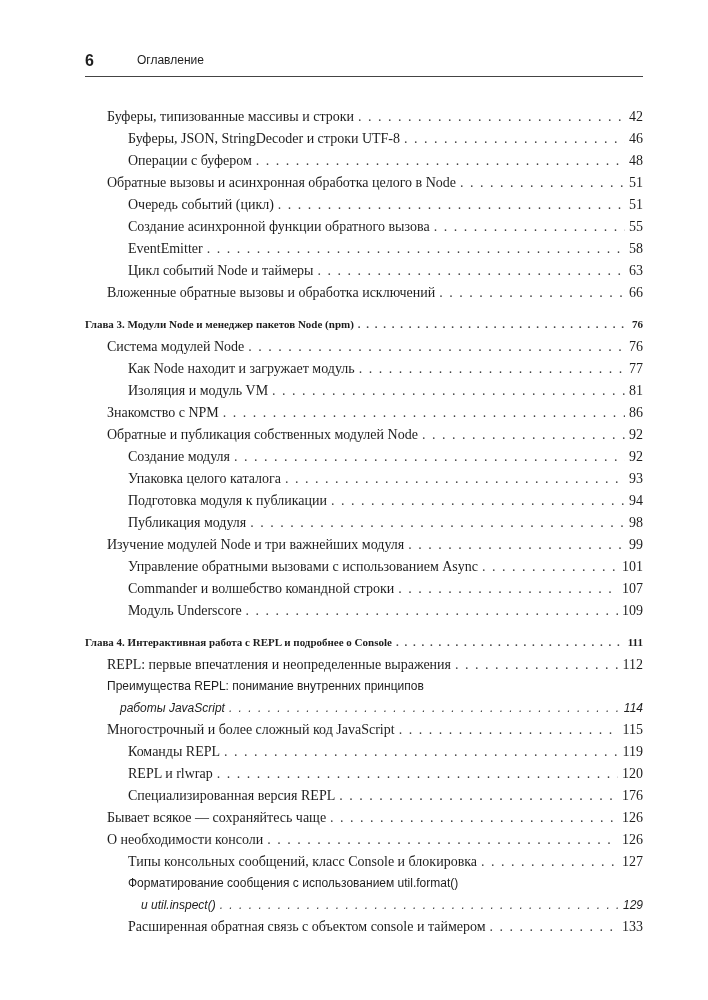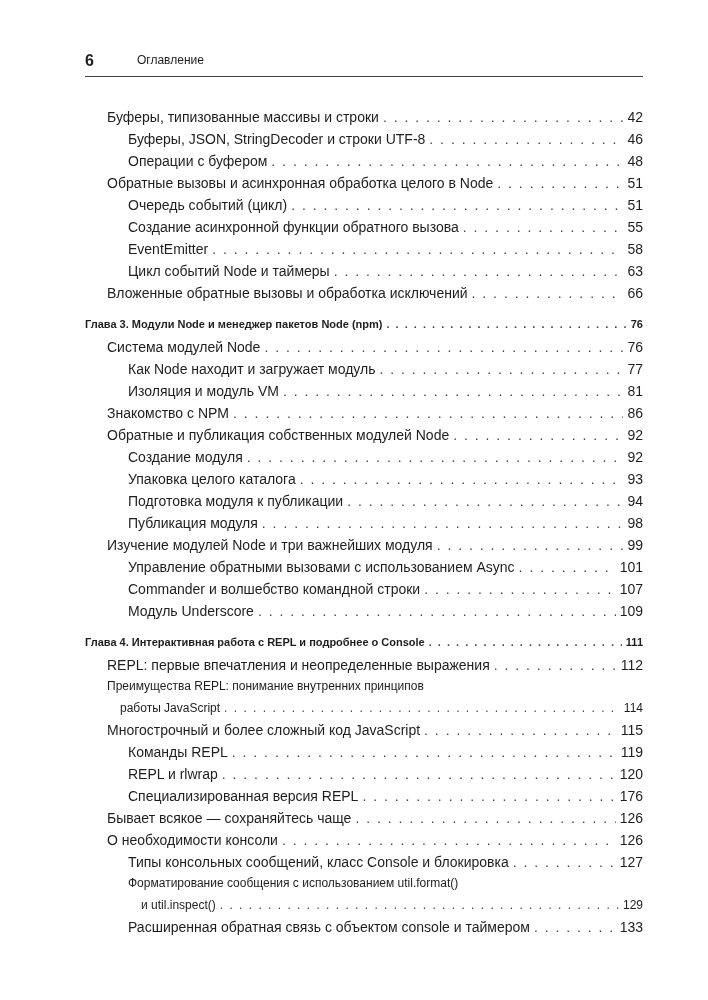--- a/index.html
+++ b/index.html
@@ -2,33 +2,33 @@
 <html><head>
 <meta charset="utf-8">
 <style>
   html, body { margin: 0; padding: 0; background: #ffffff; }
   body { width: 708px; height: 1000px; position: relative; overflow: hidden;
          font-family: "Liberation Sans", "DejaVu Sans", sans-serif; color: #1e1e1e; }
   .header { position: absolute; left: 85px; top: 52px; width: 558px; height: 24px; border-bottom: 1.2px solid #444; }
   .page-num { position: absolute; left: 0; top: 0; font-weight: bold; font-size: 16px; }
   .running-title { position: absolute; left: 52px; top: 1px; font-size: 12px; }
   .toc { position: absolute; left: 85px; top: 106px; width: 558px; }
-  .entry { position: relative; font-size: 14px; line-height: 22px; height: 22px; display: flex; align-items: flex-end; white-space: nowrap; }
+  .entry { position: relative; font-size: 14px; line-height: 22px; height: 22px; display: flex; align-items: flex-end; white-space: nowrap; font-family: Liberation Serif, serif; }
   .entry.chapter { font-weight: bold; font-size: 11px; margin-top: 8px; height: 24px; line-height: 24px; margin-bottom: 0px; }
   .entry.l1 { padding-left: 22px; }
   .entry.l2 { padding-left: 43px; }
   .entry .title { flex: 0 0 auto; }
   .entry .leader { flex: 1 1 auto; overflow: hidden; margin: 0 4px; letter-spacing: 1.5px; color: #444; }
   .entry .leader::before { content: ". . . . . . . . . . . . . . . . . . . . . . . . . . . . . . . . . . . . . . . . . . . . . . . . . . . . . . . . . . . . . . . . . . . . . . . . . . . . . . . . . . ."; }
   .entry .pg { flex: 0 0 auto; text-align: right; }
   .wrap { position: relative; font-size: 12px; line-height: 21px; }
   .wrap.l1 { padding-left: 22px; }
   .wrap.l2 { padding-left: 43px; }
   .wrap .first { display: block; white-space: nowrap; }
-  .wrap .cont { display: flex; align-items: baseline; white-space: nowrap; padding-left: 13px; height: 22px; line-height: 22px; }
+  .wrap .cont { display: flex; align-items: baseline; white-space: nowrap; padding-left: 13px; height: 22px; line-height: 22px; font-style: italic; }
   .wrap .cont .title { flex: 0 0 auto; }
   .wrap .cont .leader { flex: 1 1 auto; overflow: hidden; margin: 0 4px; letter-spacing: 1.5px; color: #444; }
   .wrap .cont .leader::before { content: ". . . . . . . . . . . . . . . . . . . . . . . . . . . . . . . . . . . . . . . . . . . . . . . . . . . . . . . . . . . . . . . . . . . . . . . . . . . . . . . . . . ."; }
   .wrap .cont .pg { flex: 0 0 auto; }
 </style>
 </head>
 <body>
 
 <div class="header">
   <span class="page-num">6</span>

